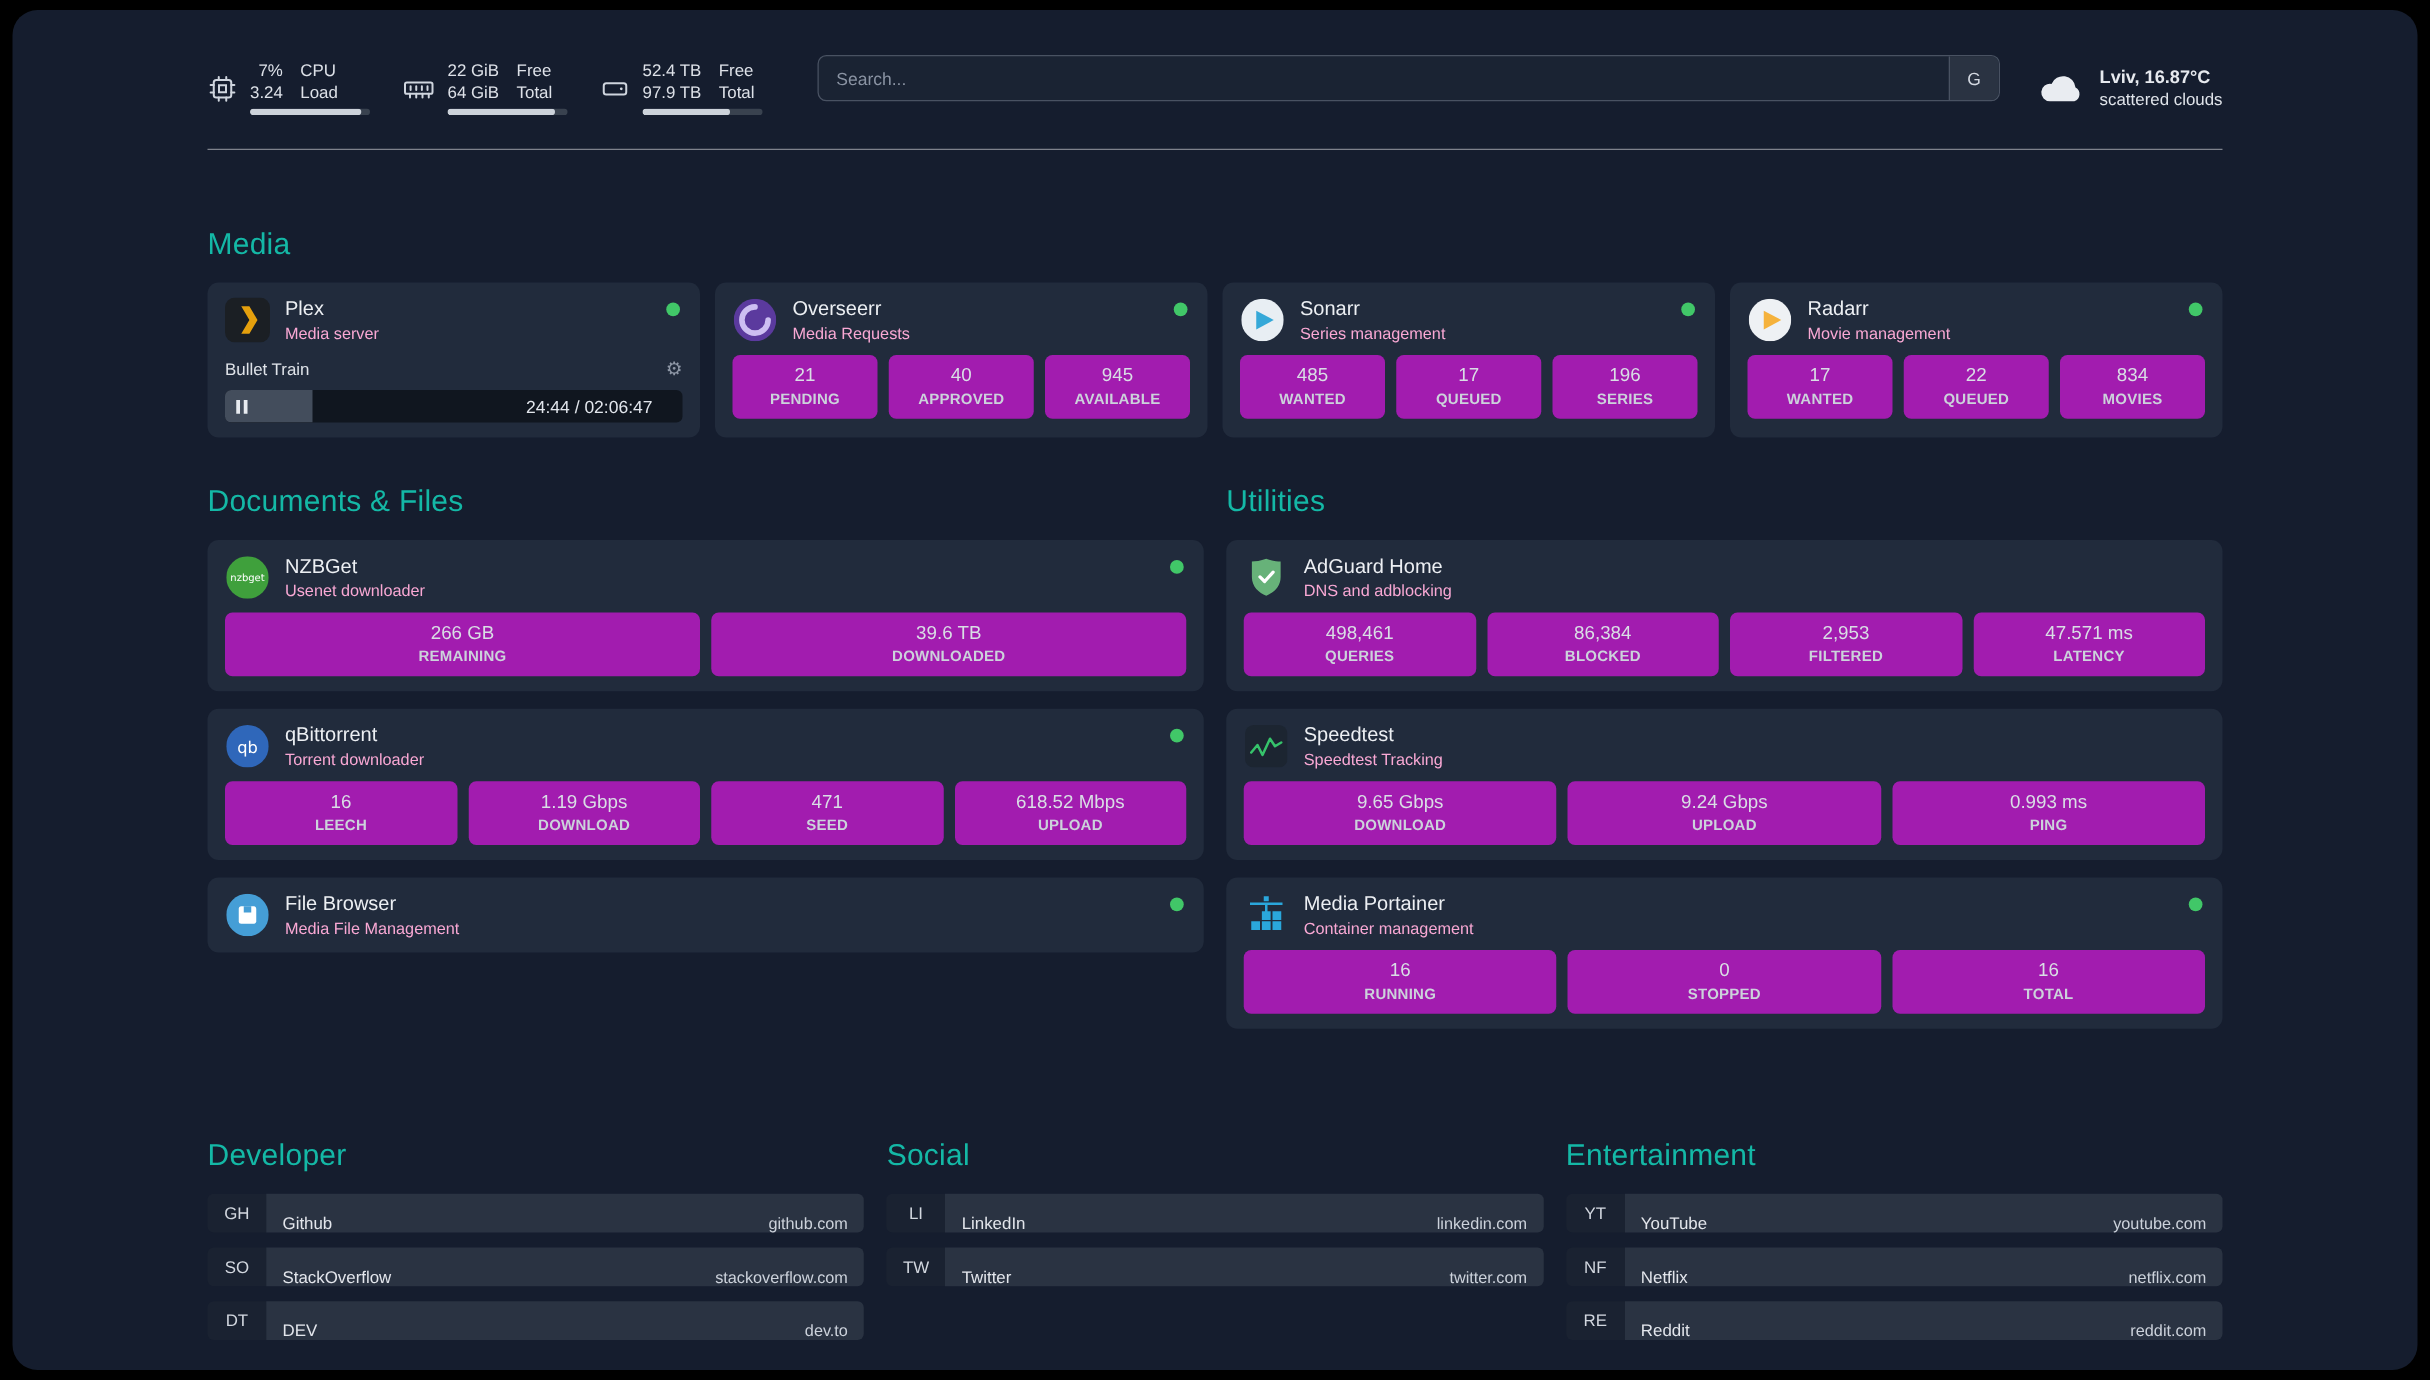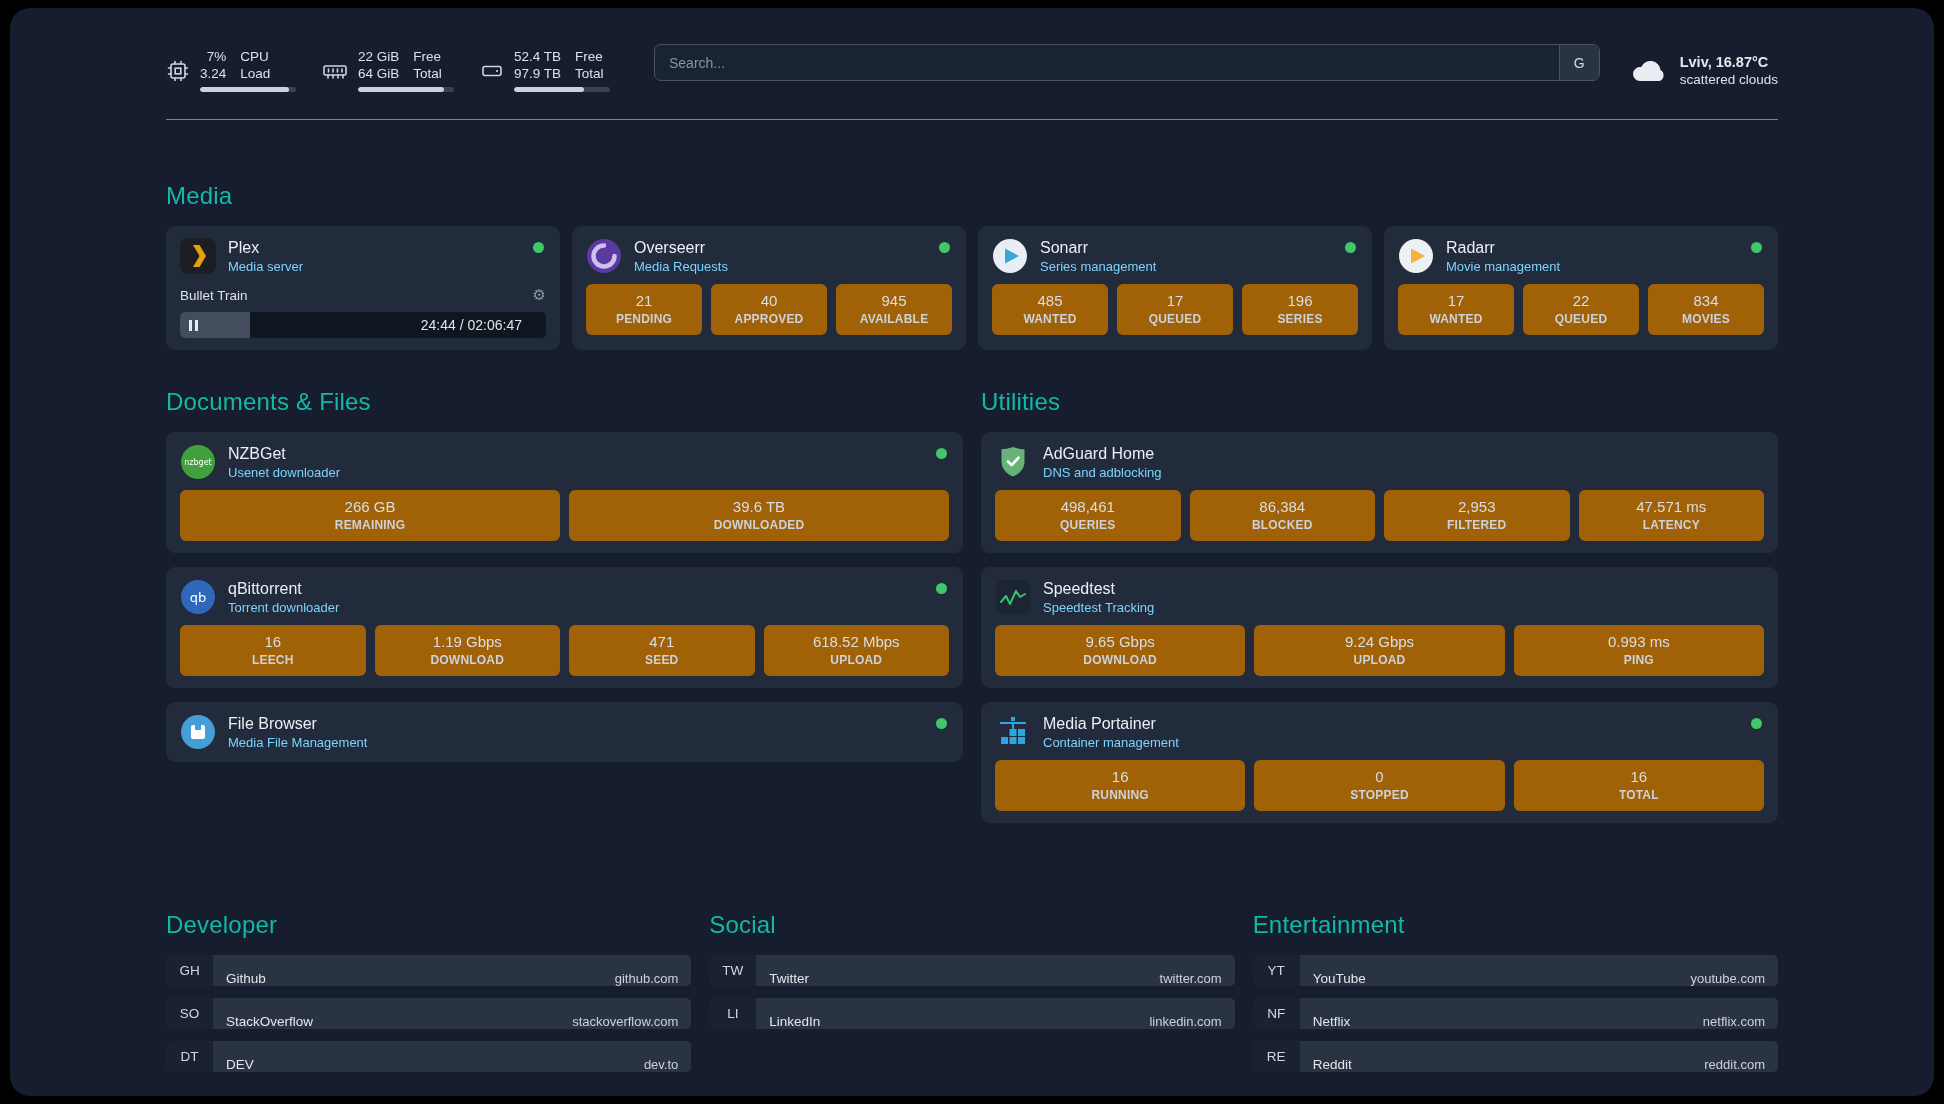--- a/index.html
+++ b/index.html
@@ -40,24 +40,24 @@
   .grid4 { display: grid; grid-template-columns: repeat(4, 1fr); gap: 12px; }
   .col-stack .card { margin-bottom: 14px; }
 
   
   .card { position: relative; background: #212b3c; border-radius: 9px; padding: 12px 14px; }
   .dot { position: absolute; top: 16px; right: 16px; width: 11px; height: 11px;
          border-radius: 50%; background: #41c768; }
   .card-head { display: flex; gap: 12px; align-items: center; margin-bottom: 10px; }
   .app-icon { width: 36px; height: 36px; flex: 0 0 36px; display: flex; align-items: center; justify-content: center; }
   .app-name { font-size: 16px; color: #eceff3; }
-  .app-desc { font-size: 13px; color: #7dd3fc; margin-top: 2px; }
+  .app-desc { font-size: 13px; color: #f9a8d4; margin-top: 2px; }
 
   .stats { display: flex; gap: 9px; }
-  .stat { flex: 1; background: #a16207; border-radius: 6px; text-align: center; padding: 8px 4px 9px; }
+  .stat { flex: 1; background: #a21caf; border-radius: 6px; text-align: center; padding: 8px 4px 9px; }
   .stat .v { font-size: 15px; color: #d9dee5; }
   .stat .l { font-size: 12px; font-weight: bold; color: #ccd2db; margin-top: 3px; letter-spacing: 0.2px; }
 
   
   .np-row { display: flex; justify-content: space-between; align-items: center; margin: 12px 0 8px; }
   .np-title { font-size: 13.5px; color: #dfe3e9; }
   .gear { color: #8e97a6; font-size: 15px; cursor: pointer; }
   .player { position: relative; height: 26px; background: #10161f; border-radius: 5px; overflow: hidden;
             display: flex; align-items: center; }
   .player-fill { position: absolute; left: 0; top: 0; bottom: 0; background: #434d5c; }
@@ -512,33 +512,33 @@
         <span class="bm-main">
               <span class="bm-name">DEV</span>
               <span class="bm-domain">dev.to</span>
             </span>
       </a>
     </section>
 
     <section>
       <h2 class="sec-title">Social</h2>
       <a class="bm">
+        <span class="bm-abbr">LI</span>
+        <span class="bm-main">
+              <span class="bm-name">LinkedIn</span>
+              <span class="bm-domain">linkedin.com</span>
+            </span>
+      </a>
+      <a class="bm">
         <span class="bm-abbr">TW</span>
         <span class="bm-main">
               <span class="bm-name">Twitter</span>
               <span class="bm-domain">twitter.com</span>
             </span>
       </a>
-      <a class="bm">
-        <span class="bm-abbr">LI</span>
-        <span class="bm-main">
-              <span class="bm-name">LinkedIn</span>
-              <span class="bm-domain">linkedin.com</span>
-            </span>
-      </a>
     </section>
 
     <section>
       <h2 class="sec-title">Entertainment</h2>
       <a class="bm">
         <span class="bm-abbr">YT</span>
         <span class="bm-main">
               <span class="bm-name">YouTube</span>
               <span class="bm-domain">youtube.com</span>
             </span>

